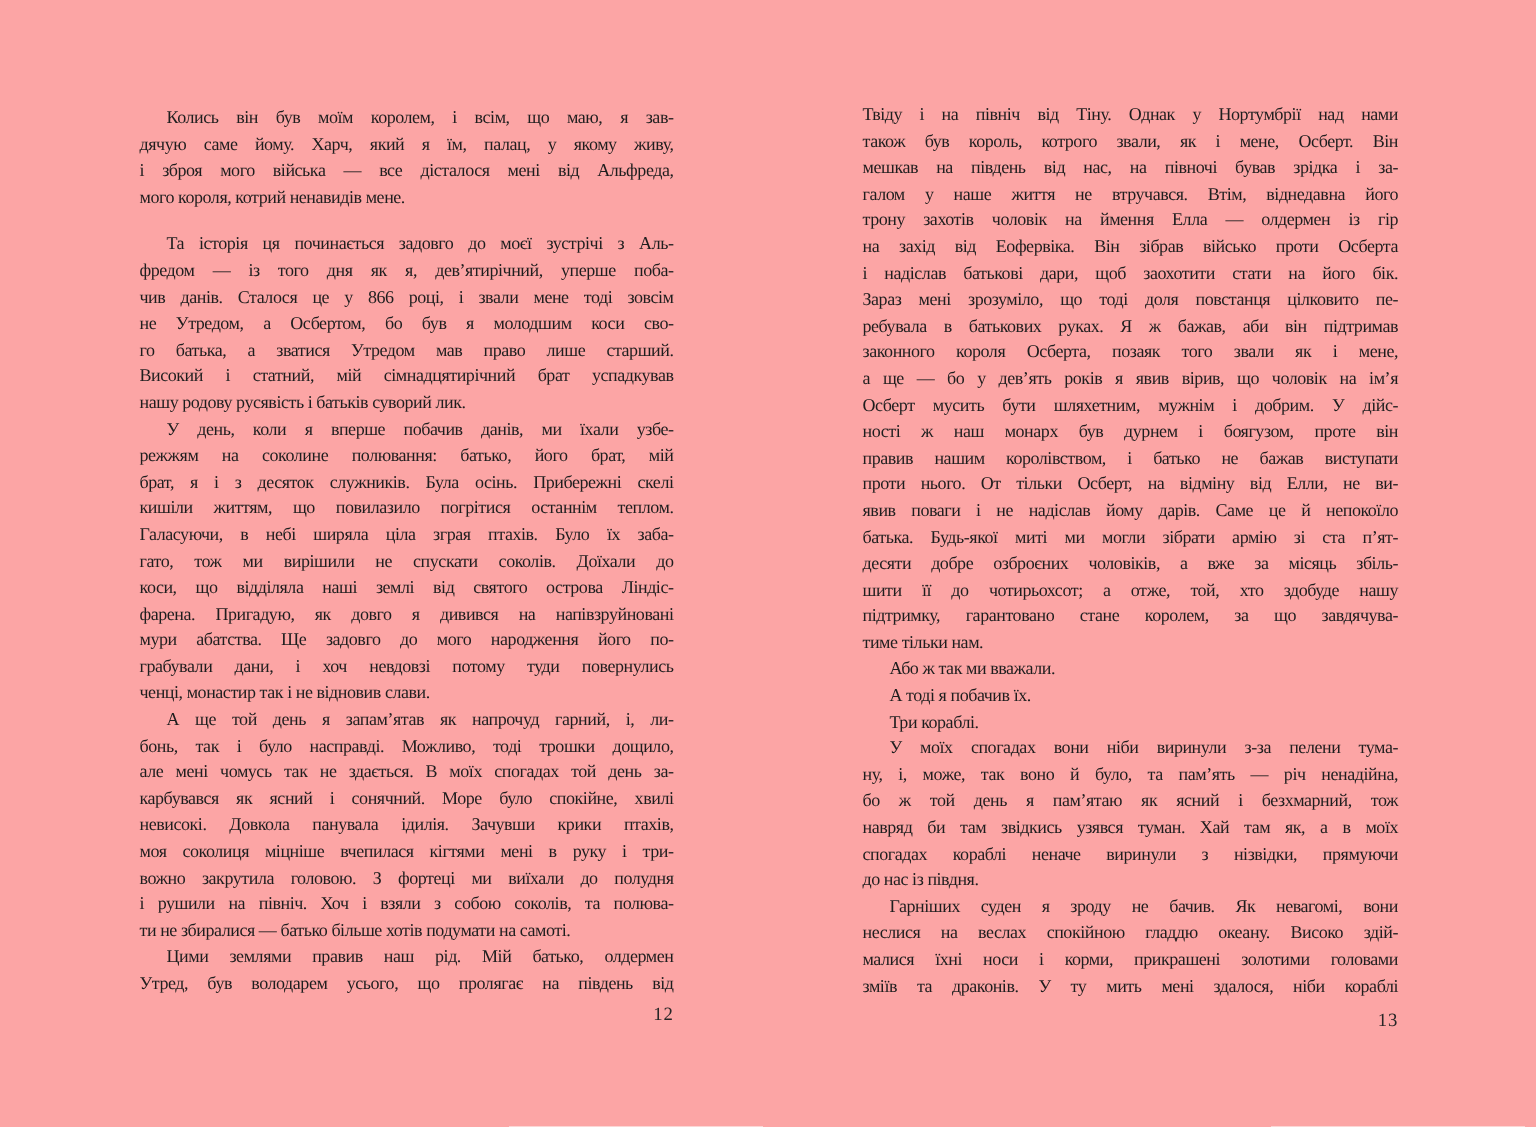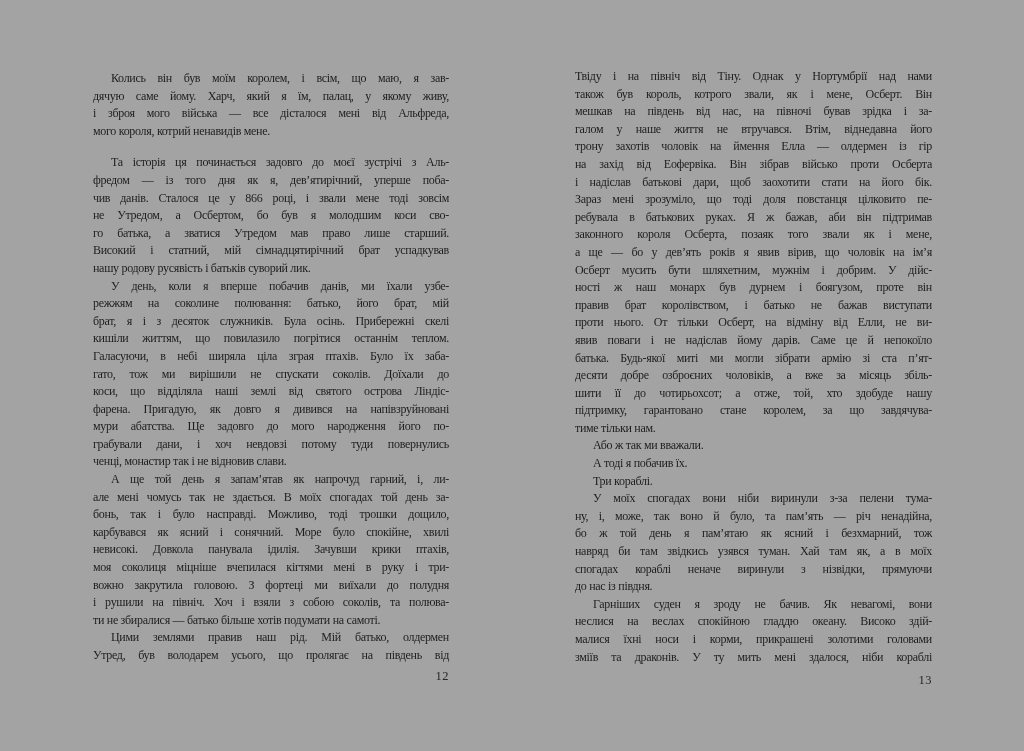--- a/index.html
+++ b/index.html
@@ -7,21 +7,21 @@
     padding: 0;
     width: 1024px;
     height: 751px;
     background: #fdfdfc;
     overflow: hidden;
   }
   .spread {
     position: relative;
     width: 1024px;
     height: 751px;
-    background: #a3a3a3;
+    background: #fca5a5;
     font-family: "Liberation Serif", "DejaVu Serif", serif;
     color: #1e1e1e;
   }
   .page {
     position: absolute;
     top: 0;
     height: 751px;
     width: 512px;
   }
   .page.left  { left: 0; }
@@ -93,22 +93,22 @@
           <div class="line">Галасуючи, в небі ширяла ціла зграя птахів. Було їх заба-</div>
           <div class="line">гато, тож ми вирішили не спускати соколів. Доїхали до</div>
           <div class="line">коси, що відділяла наші землі від святого острова Ліндіс-</div>
           <div class="line">фарена. Пригадую, як довго я дивився на напівзруйновані</div>
           <div class="line">мури абатства. Ще задовго до мого народження його по-</div>
           <div class="line">грабували дани, і хоч невдовзі потому туди повернулись</div>
           <div class="line end">ченці, монастир так і не відновив слави.</div>
         </div>
         <div class="para">
           <div class="line first-indent">А ще той день я запам’ятав як напрочуд гарний, і, ли-</div>
+          <div class="line">бонь, так і було насправді. Можливо, тоді трошки дощило,</div>
           <div class="line">але мені чомусь так не здається. В моїх спогадах той день за-</div>
-          <div class="line">бонь, так і було насправді. Можливо, тоді трошки дощило,</div>
           <div class="line">карбувався як ясний і сонячний. Море було спокійне, хвилі</div>
           <div class="line">невисокі. Довкола панувала ідилія. Зачувши крики птахів,</div>
           <div class="line">моя соколиця міцніше вчепилася кігтями мені в руку і три-</div>
           <div class="line">вожно закрутила головою. З фортеці ми виїхали до полудня</div>
           <div class="line">і рушили на північ. Хоч і взяли з собою соколів, та полюва-</div>
           <div class="line end">ти не збиралися — батько більше хотів подумати на самоті.</div>
         </div>
         <div class="para">
           <div class="line first-indent">Цими землями правив наш рід. Мій батько, олдермен</div>
           <div class="line">Утред, був володарем усього, що пролягає на південь від</div>
@@ -126,21 +126,21 @@
           <div class="line">галом у наше життя не втручався. Втім, віднедавна його</div>
           <div class="line">трону захотів чоловік на ймення Елла — олдермен із гір</div>
           <div class="line">на захід від Еофервіка. Він зібрав військо проти Осберта</div>
           <div class="line">і надіслав батькові дари, щоб заохотити стати на його бік.</div>
           <div class="line">Зараз мені зрозуміло, що тоді доля повстанця цілковито пе-</div>
           <div class="line">ребувала в батькових руках. Я ж бажав, аби він підтримав</div>
           <div class="line">законного короля Осберта, позаяк того звали як і мене,</div>
           <div class="line">а ще — бо у дев’ять років я явив вірив, що чоловік на ім’я</div>
           <div class="line">Осберт мусить бути шляхетним, мужнім і добрим. У дійс-</div>
           <div class="line">ності ж наш монарх був дурнем і боягузом, проте він</div>
-          <div class="line">правив брат королівством, і батько не бажав виступати</div>
+          <div class="line">правив нашим королівством, і батько не бажав виступати</div>
           <div class="line">проти нього. От тільки Осберт, на відміну від Елли, не ви-</div>
           <div class="line">явив поваги і не надіслав йому дарів. Саме це й непокоїло</div>
           <div class="line">батька. Будь-якої миті ми могли зібрати армію зі ста п’ят-</div>
           <div class="line">десяти добре озброєних чоловіків, а вже за місяць збіль-</div>
           <div class="line">шити її до чотирьохсот; а отже, той, хто здобуде нашу</div>
           <div class="line">підтримку, гарантовано стане королем, за що завдячува-</div>
           <div class="line end">тиме тільки нам.</div>
         </div>
         <div class="para">
           <div class="line first-indent end">Або ж так ми вважали.</div>

